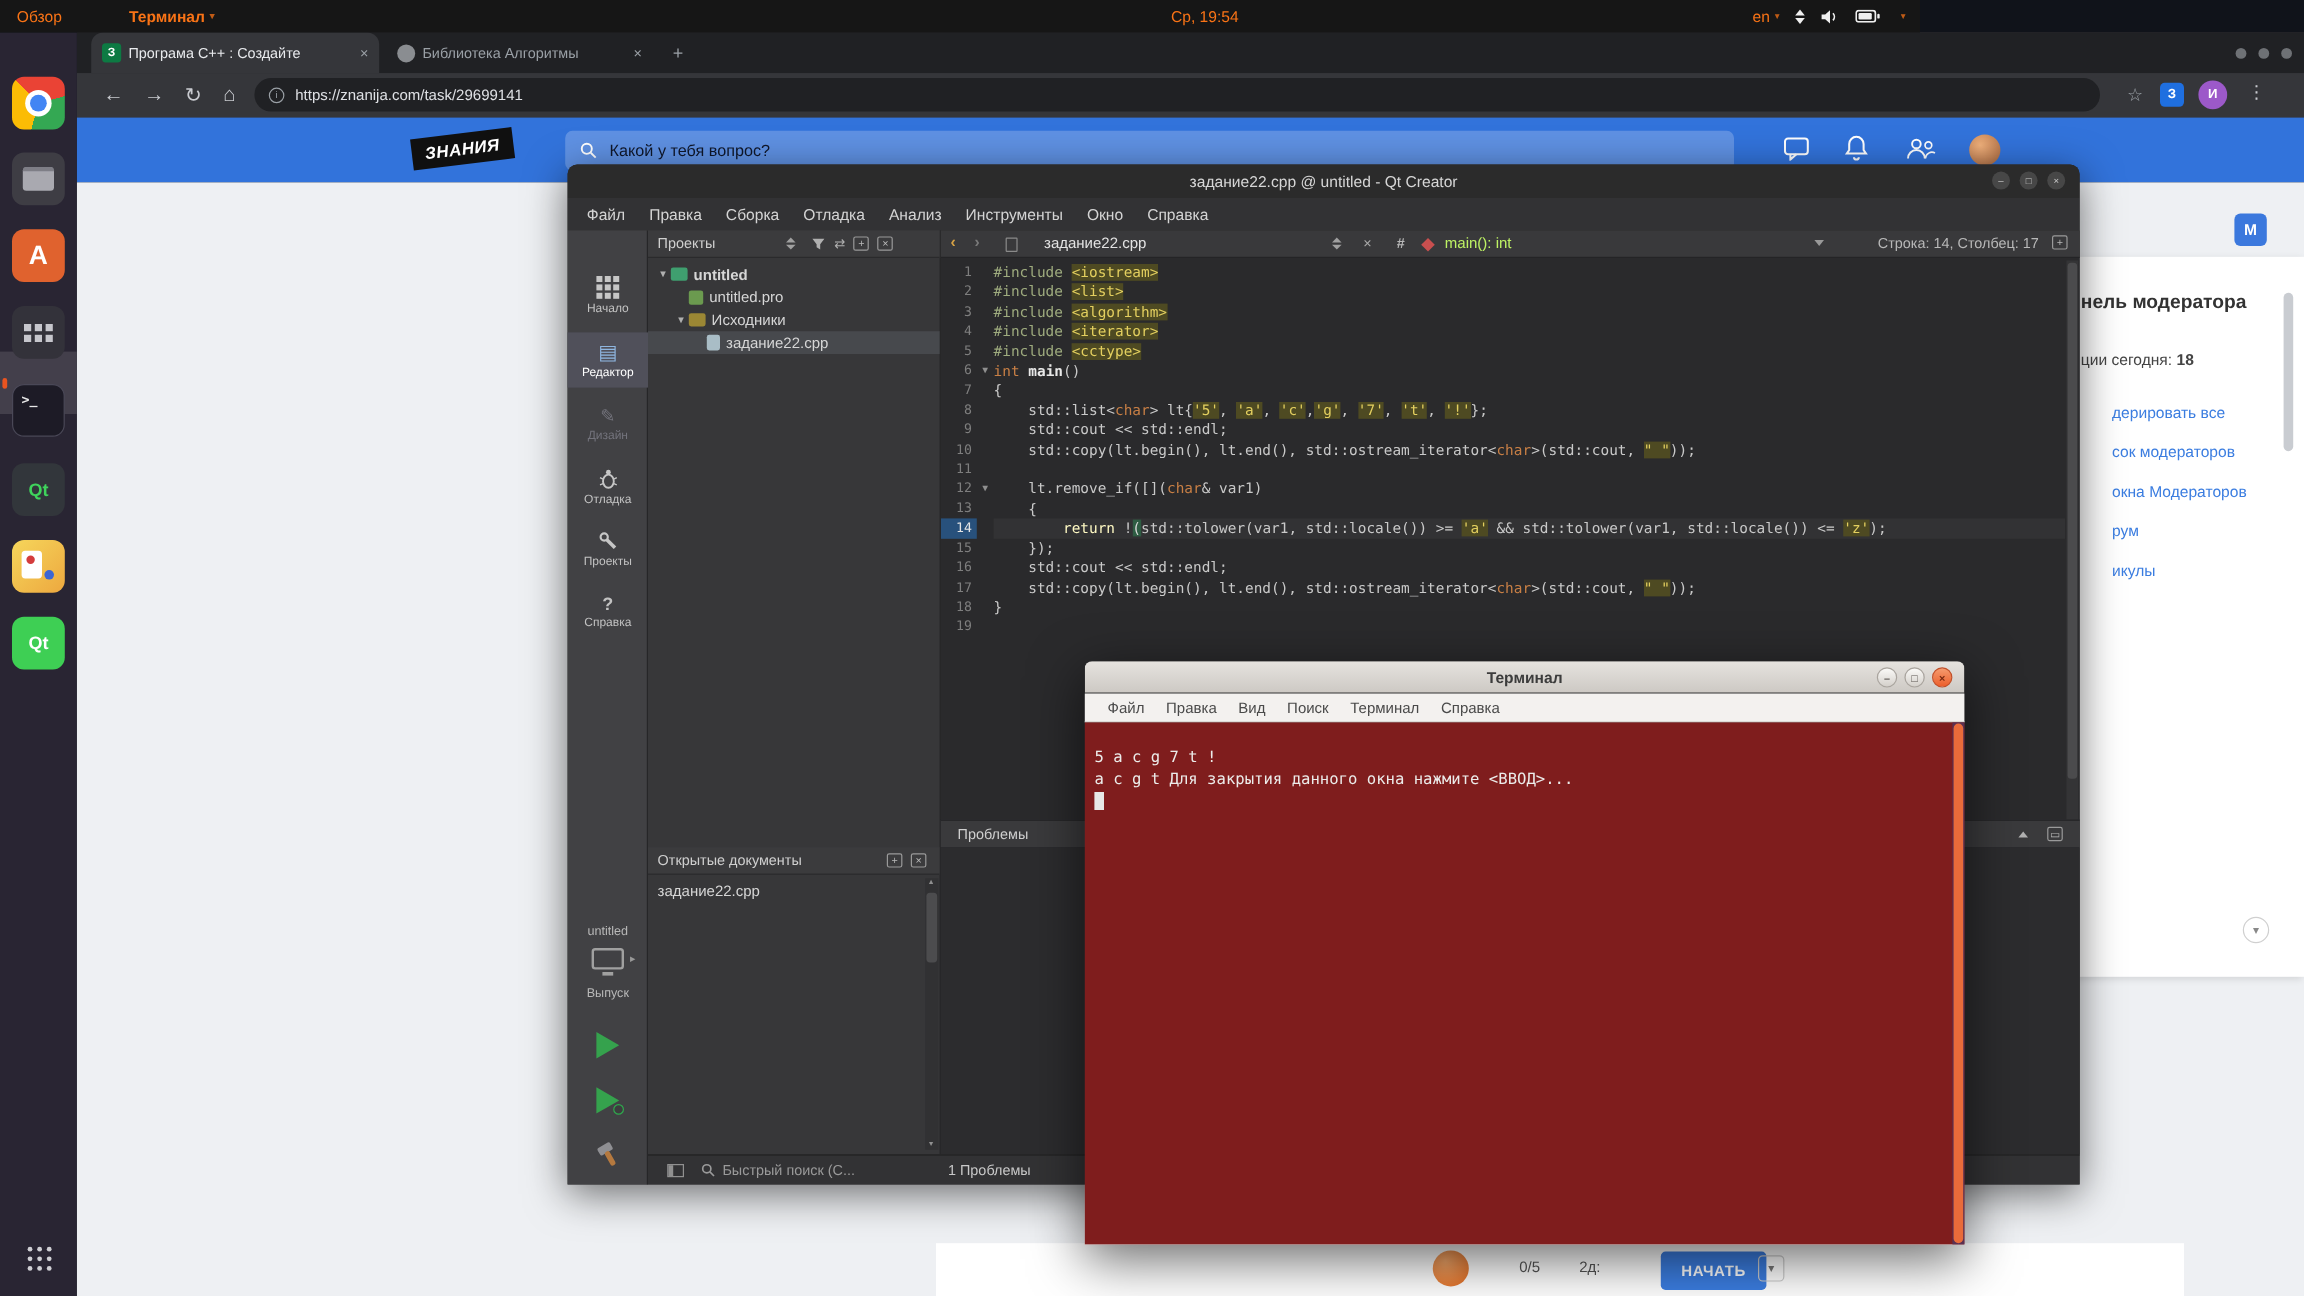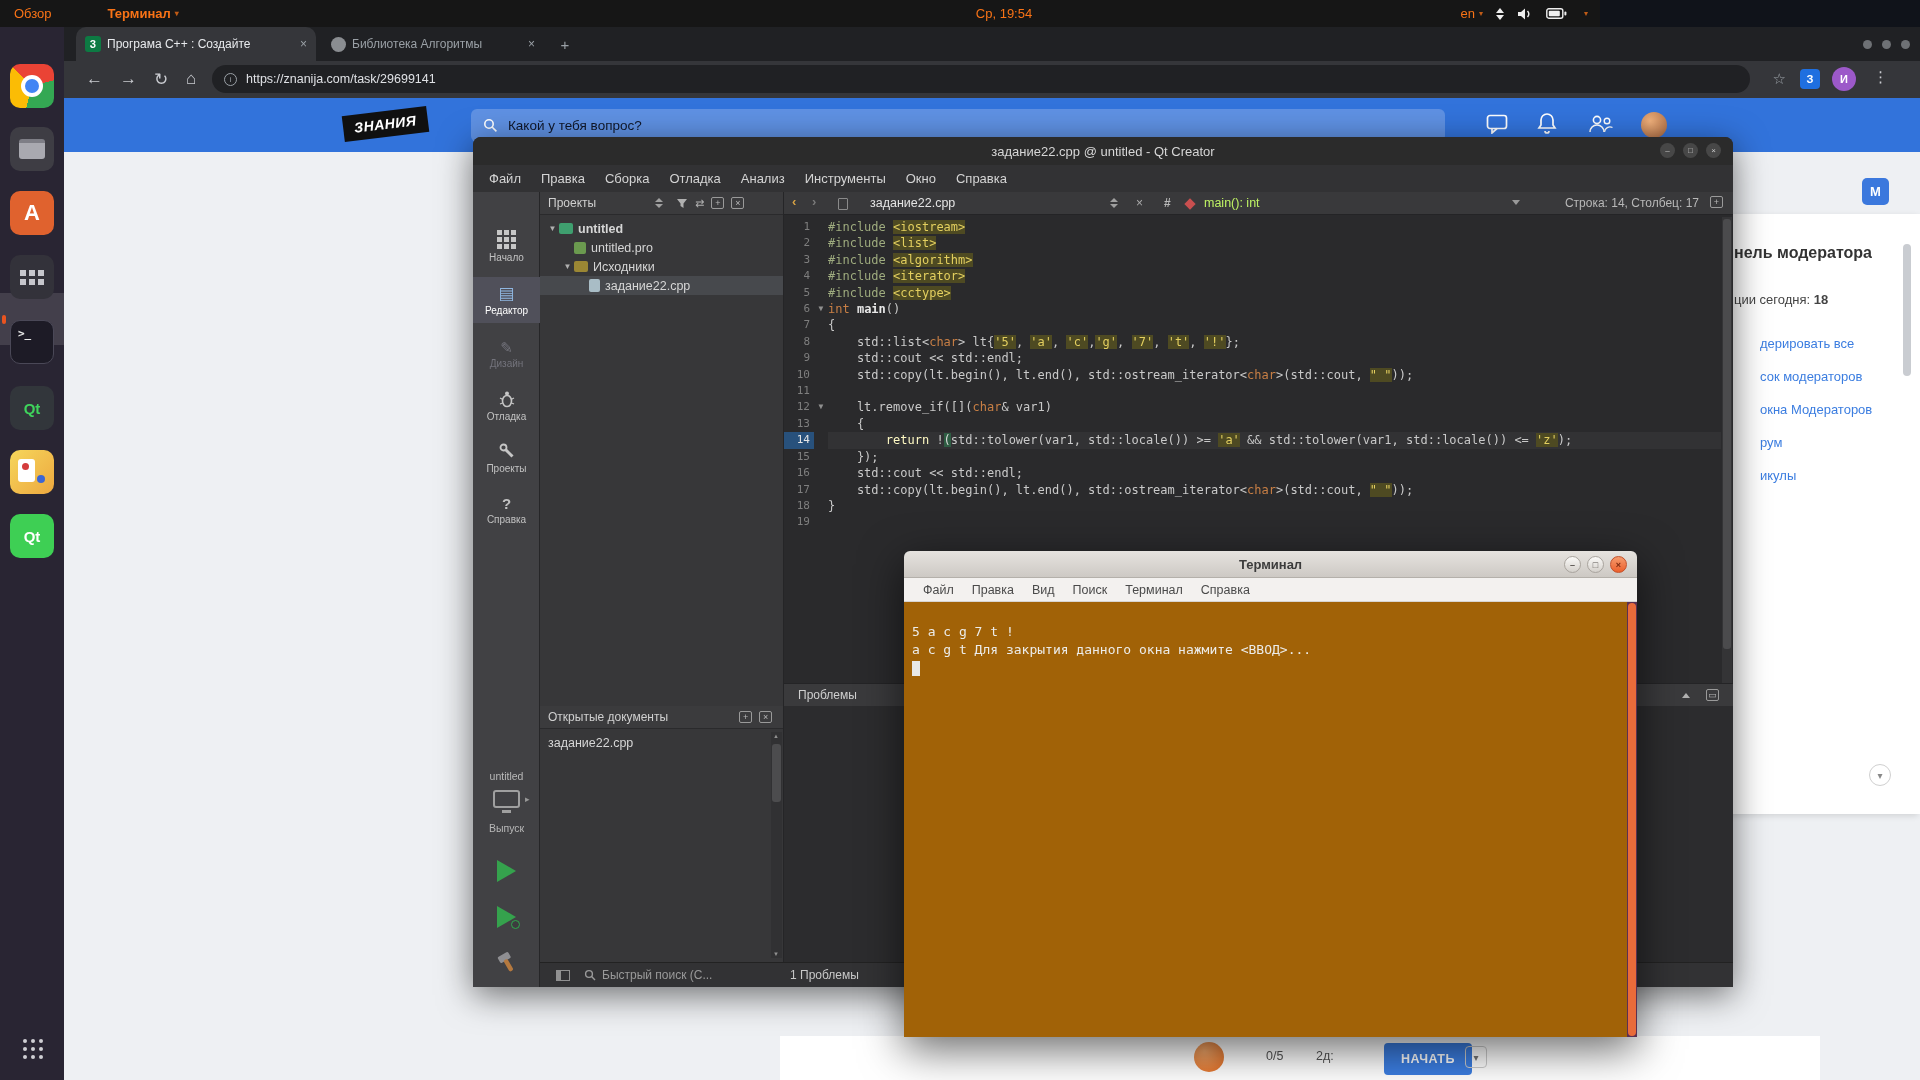--- a/index.html
+++ b/index.html
@@ -70,21 +70,21 @@
   .updn i{width:0;height:0;border-left:4px solid transparent;border-right:4px solid transparent;}
   .updn .u{border-bottom:4px solid #a0a0a0;}
   .updn .dn{border-top:4px solid #a0a0a0;}
   .sqicon{display:inline-flex;align-items:center;justify-content:center;width:13px;height:12px;border:1px solid #9a9a9a;color:#b8b8b8;font-size:9px;border-radius:2px;}
   
   .termwin{left:904px;top:551px;width:733px;height:486px;z-index:10;box-shadow:0 12px 44px rgba(0,0,0,.6);border-radius:6px 6px 0 0;}
   .ttitle{position:absolute;left:0;top:0;right:0;height:27px;background:linear-gradient(#e6e3df,#cdc9c4);border-radius:6px 6px 0 0;border-bottom:1px solid #b4b0aa;color:#3c3c3c;font-size:13px;font-weight:bold;}
   .tmbtn{width:17px;height:17px;border-radius:50%;font-size:9px;color:#5a5550;background:linear-gradient(#fbfaf8,#d4d0cb);border:1px solid #a9a49e;}
   .tmenu{position:absolute;left:0;top:27px;right:0;height:24px;background:#f3f1ef;border-bottom:1px solid #d8d4d0;display:flex;align-items:center;padding-left:10px;font-size:12.5px;color:#4a4a4a;}
   .tmenu-item{padding:0 9px;}
-  .tbody{position:absolute;left:0;top:51px;right:0;bottom:0;background:#a16207;color:#ececea;font-family:"DejaVu Sans Mono",monospace;font-size:13px;padding:4px 14px 0 8px;}
+  .tbody{position:absolute;left:0;top:51px;right:0;bottom:0;background:#7f1d1d;color:#ececea;font-family:"DejaVu Sans Mono",monospace;font-size:13px;padding:4px 14px 0 8px;}
   .tline{height:18px;white-space:pre;}
   .tcur{display:inline-block;width:8px;height:15px;background:#e8e8e6;vertical-align:middle;}
   .tscroll{position:absolute;right:0;top:0;width:10px;bottom:0;background:#5b3051;}
   .tthumb{position:absolute;left:1px;right:1px;top:1px;bottom:1px;background:#e96b3a;border-radius:4px;}
   .tri-up{width:0;height:0;border-left:4px solid transparent;border-right:4px solid transparent;border-bottom:5px solid #b0b0b0;}
 </style>
 </head>
 <body>
 
 <div class="ab browser">

